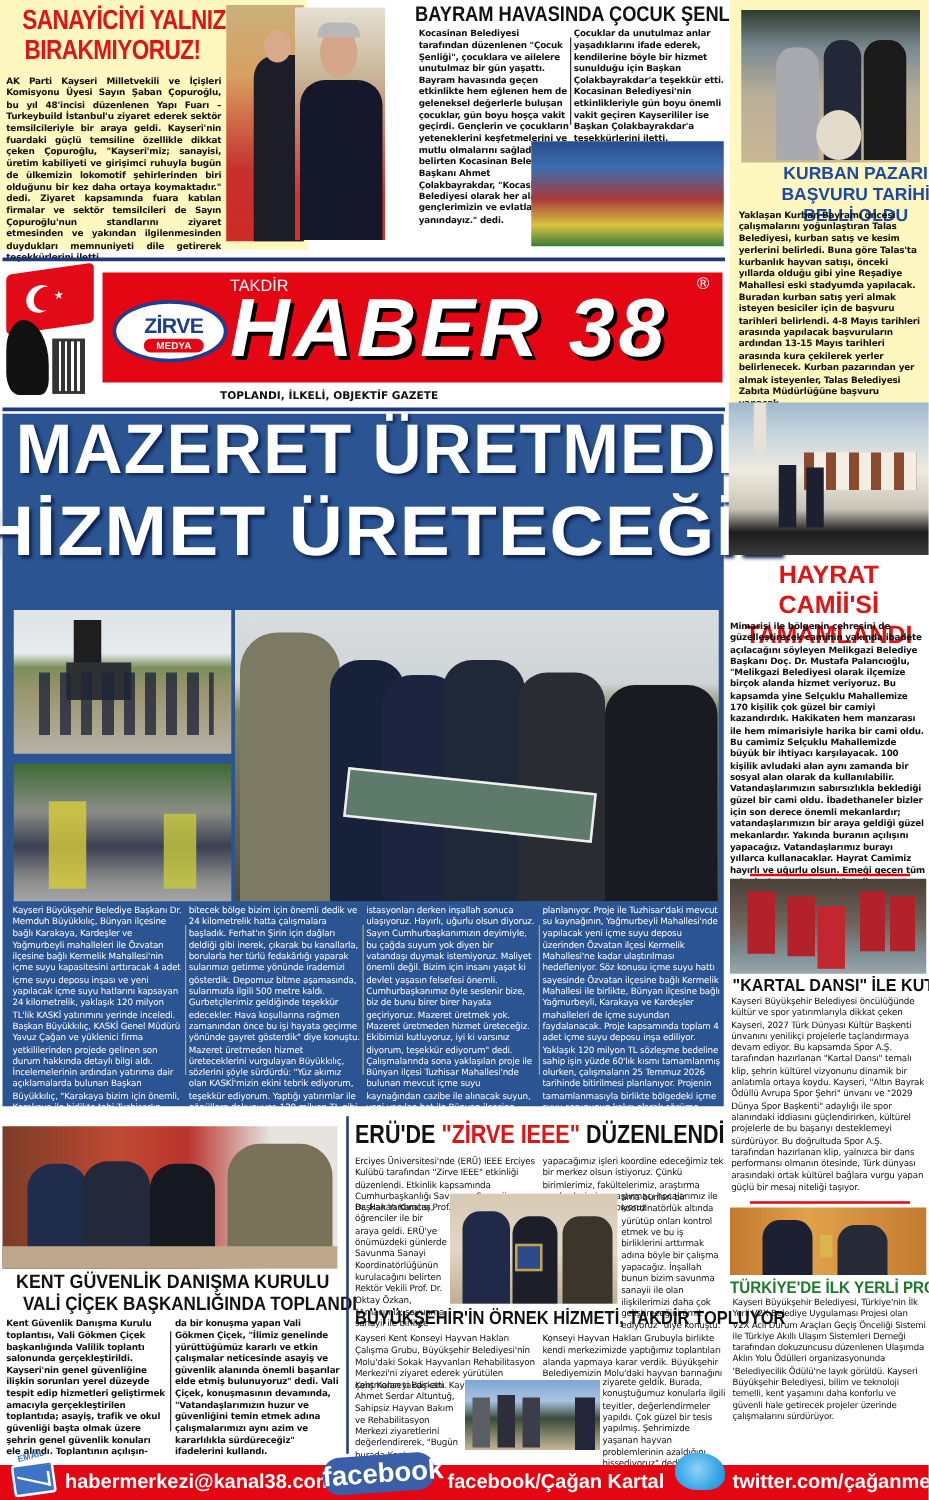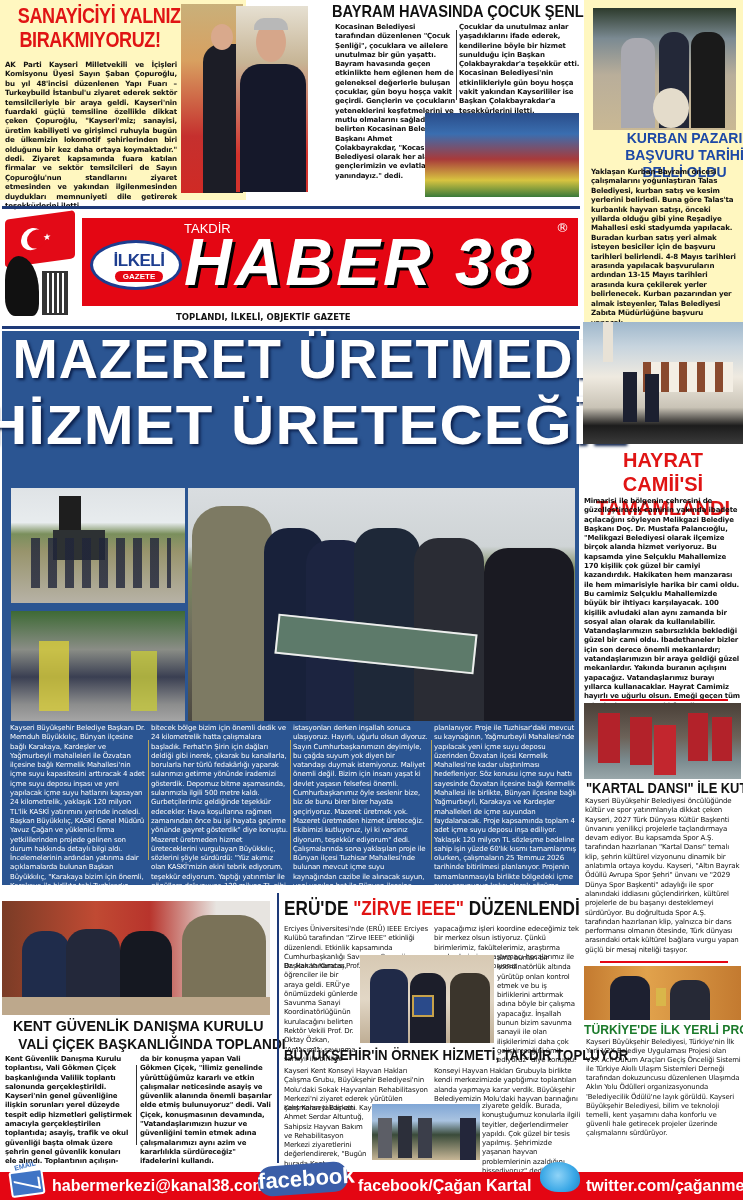--- a/index.html
+++ b/index.html
@@ -47,21 +47,21 @@
 </div>
 <div class="photo" style="left:236px;top:6px;width:72px;height:186px;background:linear-gradient(180deg,#e6e0d2 0%,#c7b596 30%,#d3322c 80%);">
   <div style="position:absolute;left:4px;top:58px;width:66px;height:128px;background:#15182a;border-radius:20px 20px 0 0;"></div>
   <div style="position:absolute;left:20px;top:16px;width:30px;height:40px;background:#d6a68a;border-radius:50%;"></div>
   <div style="position:absolute;left:18px;top:12px;width:34px;height:12px;background:#b8b8b8;border-radius:10px 10px 0 0;"></div>
 </div>
 
 <div class="abs headline-black" style="left:332px;top:2px;width:330px;font-size:17px;line-height:20px;white-space:nowrap;transform:scaleX(0.86);transform-origin:left top;">BAYRAM HAVASINDA ÇOCUK ŞENLİĞİ</div>
 <div class="abs body-text" style="left:335px;top:23px;width:120px;font-size:7px;line-height:9.3px;">Kocasinan Belediyesi tarafından düzenlenen "Çocuk Şenliği", çocuklara ve ailelere unutulmaz bir gün yaşattı. Bayram havasında geçen etkinlikte hem eğlenen hem de geleneksel değerlerle buluşan çocuklar, gün boyu hoşça vakit geçirdi. Gençlerin ve çocukların yeteneklerini keşfetmelerini ve mutlu olmalarını sağladıklarını belirten Kocasinan Belediye Başkanı Ahmet Çolakbayrakdar, "Kocasinan Belediyesi olarak her alanda gençlerimizin ve evlatlarımızın yanındayız." dedi.</div>
 <div class="abs" style="left:456px;top:30px;width:1px;height:70px;background:#333;"></div>
-<div class="abs body-text" style="left:459px;top:23px;width:122px;font-size:7px;line-height:9.3px;">Çocuklar da unutulmaz anlar yaşadıklarını ifade ederek, kendilerine böyle bir hizmet sunulduğu için Başkan Çolakbayrakdar'a teşekkür etti. Kocasinan Belediyesi'nin etkinlikleriyle gün boyu hoşça vakit yakından Kayserililer ise Başkan Çolakbayrakdar'a teşekkürlerini iletti.</div>
+<div class="abs body-text" style="left:459px;top:23px;width:122px;font-size:7px;line-height:9.3px;">Çocuklar da unutulmaz anlar yaşadıklarını ifade ederek, kendilerine böyle bir hizmet sunulduğu için Başkan Çolakbayrakdar'a teşekkür etti. Kocasinan Belediyesi'nin etkinlikleriyle gün boyu önemli vakit geçiren Kayserililer ise Başkan Çolakbayrakdar'a teşekkürlerini iletti.</div>
 <div class="photo" style="left:425px;top:113px;width:154px;height:84px;background:linear-gradient(180deg,#2a4d8a 0%,#3a6eb0 25%,#a83a3a 55%,#d8c440 80%,#3a7a3a 100%);"></div>
 
 <div class="abs yellow-panel" style="left:584px;top:0;width:159px;height:328px;"></div>
 <div class="photo" style="left:593px;top:8px;width:143px;height:122px;background:linear-gradient(180deg,#2d3b2c 0%,#7b8a92 25%,#b9ae9a 55%,#c9b894 100%);">
   <div style="position:absolute;left:28px;top:30px;width:34px;height:90px;background:#a9a9b0;border-radius:14px 14px 0 0;"></div>
   <div style="position:absolute;left:66px;top:24px;width:30px;height:96px;background:#232838;border-radius:14px 14px 0 0;"></div>
   <div style="position:absolute;left:98px;top:24px;width:34px;height:96px;background:#1a1a1a;border-radius:14px 14px 0 0;"></div>
   <div style="position:absolute;left:60px;top:80px;width:36px;height:40px;background:#e4dccb;border-radius:50%;"></div>
 </div>
 <div class="abs headline-blue" style="left:609px;top:130px;width:151px;font-size:14px;line-height:17px;">KURBAN PAZARI BAŞVURU TARİHİ BELLİ OLDU</div>
@@ -72,22 +72,22 @@
   <div style="position:absolute;left:16px;top:12px;width:22px;height:22px;border-radius:50%;background:#fff;"></div>
   <div style="position:absolute;left:22px;top:14px;width:19px;height:19px;border-radius:50%;background:#e30a17;"></div>
   <div style="position:absolute;left:38px;top:19px;color:#fff;font-size:9px;line-height:9px;">★</div>
 </div>
 <div class="abs" style="left:5px;top:256px;width:34px;height:60px;background:#111;border-radius:40% 60% 20% 30%;"></div>
 <div class="abs" style="left:42px;top:271px;width:26px;height:44px;background:repeating-linear-gradient(90deg,#111 0 3px,#fff 3px 5px),#111;opacity:0.85;border:2px solid #111;"></div>
 
 <div class="abs masthead-red" style="left:82px;top:218px;width:496px;height:88px;">
   <div class="abs" style="left:102px;top:3px;color:#fff;font-family:'Liberation Sans',sans-serif;font-size:13px;">TAKDİR</div>
   <div class="abs logo-oval" style="left:8px;top:22px;width:92px;height:50px;">
-    <div class="abs" style="left:6px;top:8px;width:80px;text-align:center;color:#1d3d8f;font-family:'Liberation Sans',sans-serif;font-weight:bold;font-size:17px;letter-spacing:-0.5px;">İLKELİ</div>
-    <div class="abs" style="left:22px;top:28px;width:48px;text-align:center;color:#fff;background:#e40613;border-radius:8px;font-family:'Liberation Sans',sans-serif;font-weight:bold;font-size:8px;padding:1px 0;">GAZETE</div>
+    <div class="abs" style="left:6px;top:8px;width:80px;text-align:center;color:#1d3d8f;font-family:'Liberation Sans',sans-serif;font-weight:bold;font-size:17px;letter-spacing:-0.5px;">ZİRVE</div>
+    <div class="abs" style="left:22px;top:28px;width:48px;text-align:center;color:#fff;background:#e40613;border-radius:8px;font-family:'Liberation Sans',sans-serif;font-weight:bold;font-size:8px;padding:1px 0;">MEDYA</div>
   </div>
   <div class="abs haber" style="left:102px;top:6px;white-space:nowrap;">HABER 38</div>
   <div class="abs" style="left:474px;top:2px;color:#fff;font-size:13px;">®</div>
 </div>
 
 <div class="abs" style="left:5px;top:332px;font-size:8px;color:#222;">29 NİSAN 2026 ÇARŞAMBA</div>
 <div class="abs" style="left:176px;top:312px;font-size:8.5px;font-weight:bold;color:#111;">TOPLANDI, İLKELİ, OBJEKTİF GAZETE</div>
 <div class="abs rule-blue" style="left:2px;top:326px;width:578px;"></div>
 
 <div class="abs blue-box" style="left:2px;top:331px;width:577px;height:554px;"></div>

